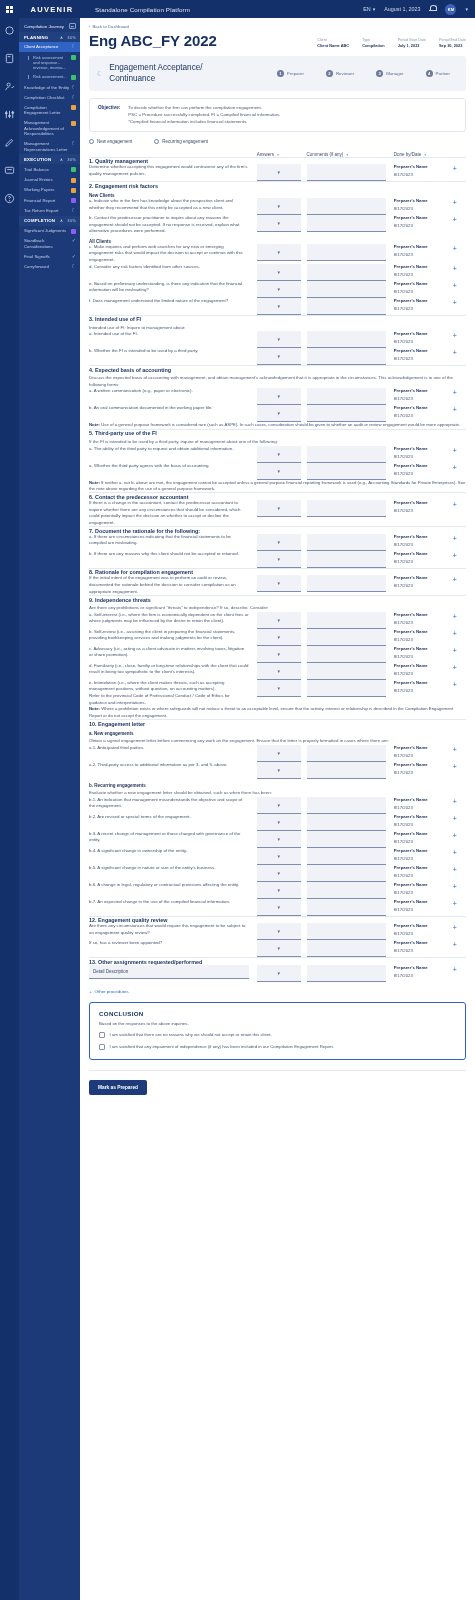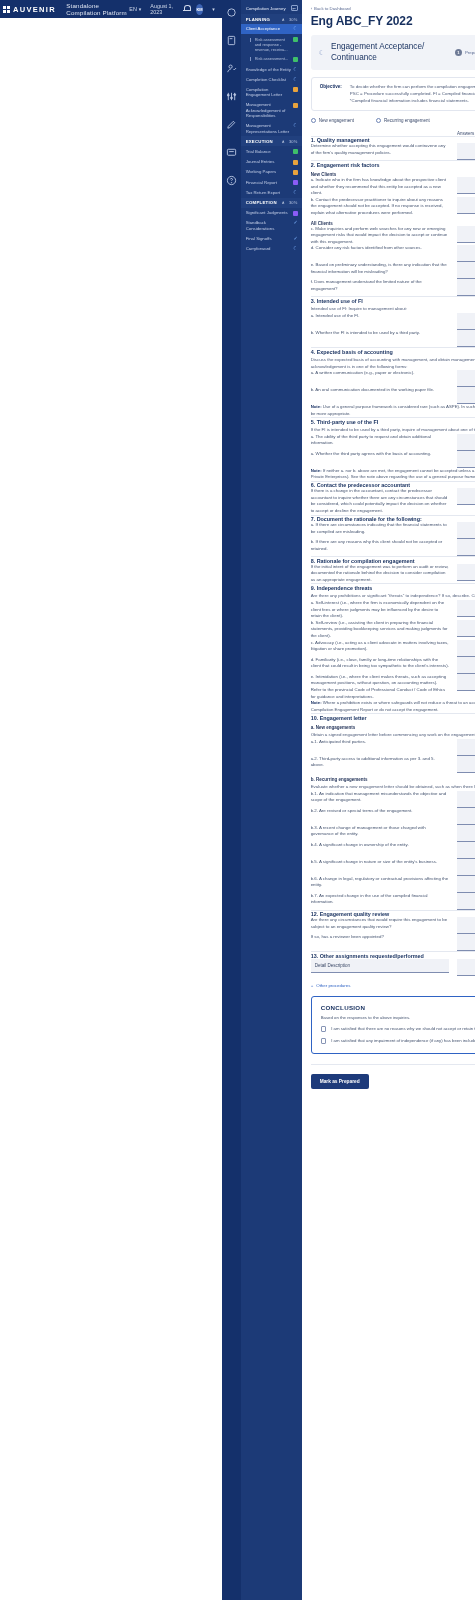--- a/index.html
+++ b/index.html
@@ -2,21 +2,21 @@
 <html><head>
 <meta charset="utf-8">
 <style>
   * { box-sizing: border-box; margin: 0; padding: 0; }
   html, body {
     width: 475px; height: 1600px;
     font-family: "Liberation Sans", sans-serif;
     background: #ffffff;
     overflow: hidden;
   }
-  .app { position: relative; width: 475px; height: 1600px; display: flex; flex-direction: row; }
+  .app { position: relative; width: 475px; height: 1600px; display: flex; flex-direction: column; }
 
   
   .topbar {
     height: 18px; background: #14306b; display: flex; align-items: center;
     flex: 0 0 18px; color: #fff;
   }
   .tb-grid { width: 19px; display:flex; align-items:center; justify-content:center; }
   .grid-ic { display:grid; grid-template-columns: 3px 3px; grid-template-rows: 3px 3px; gap:1px; }
   .grid-ic i { background:#fff; display:block; }
   .brand {
@@ -83,21 +83,21 @@
   .bi-moon { color:#7fb3ff; font-size:5px; line-height:5px;}
   .bi-check{ color:#7fb3ff; font-size:5px; line-height:5px;}
   .sub-dot { flex:0 0 auto; width:3px;height:4px;border-left:1px solid #7f93c2; margin-top:1px;}
 
   
   .main { flex:1 1 auto; background:#fff; overflow:hidden; position:relative; }
   .main-inner { padding: 6px 9px 0 9px; }
 
   .back { font-size:4.3px; color:#5b6b93; display:flex; align-items:center; gap:2px;}
   .page-head { display:flex; align-items:flex-end; margin-top:3px; }
-  .page-title { font-size:12px; font-weight:700; color:#17305f; letter-spacing:-.1px;}
+  .page-title { font-size:15px; font-weight:700; color:#17305f; letter-spacing:-.1px;}
   .meta { margin-left:auto; display:flex; gap:13px; padding-bottom:1px;}
   .meta-col .mk { font-size:3.7px; color:#8b97b3; margin-bottom:1.2px; }
   .meta-col .mv { font-size:3.9px; color:#24365f; font-weight:700; }
 
   .card-head {
     margin-top:7px; background:#f1f3f8; border-radius:3px;
     display:flex; align-items:center; padding: 7px 8px; gap:6px;
   }
   .moon { color:#8fa3cc; font-size:7px; }
   .card-title { font-size:8.2px; line-height:1.28; font-weight:400; color:#17305f; width:118px;}

